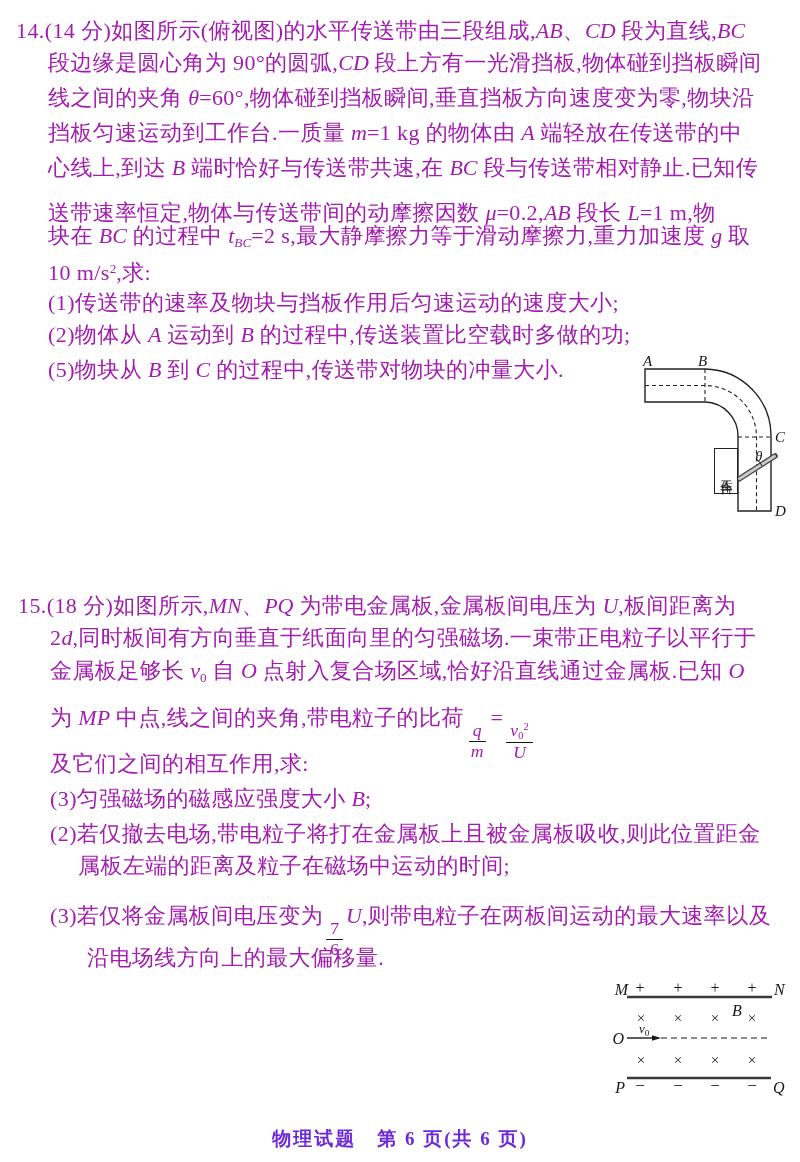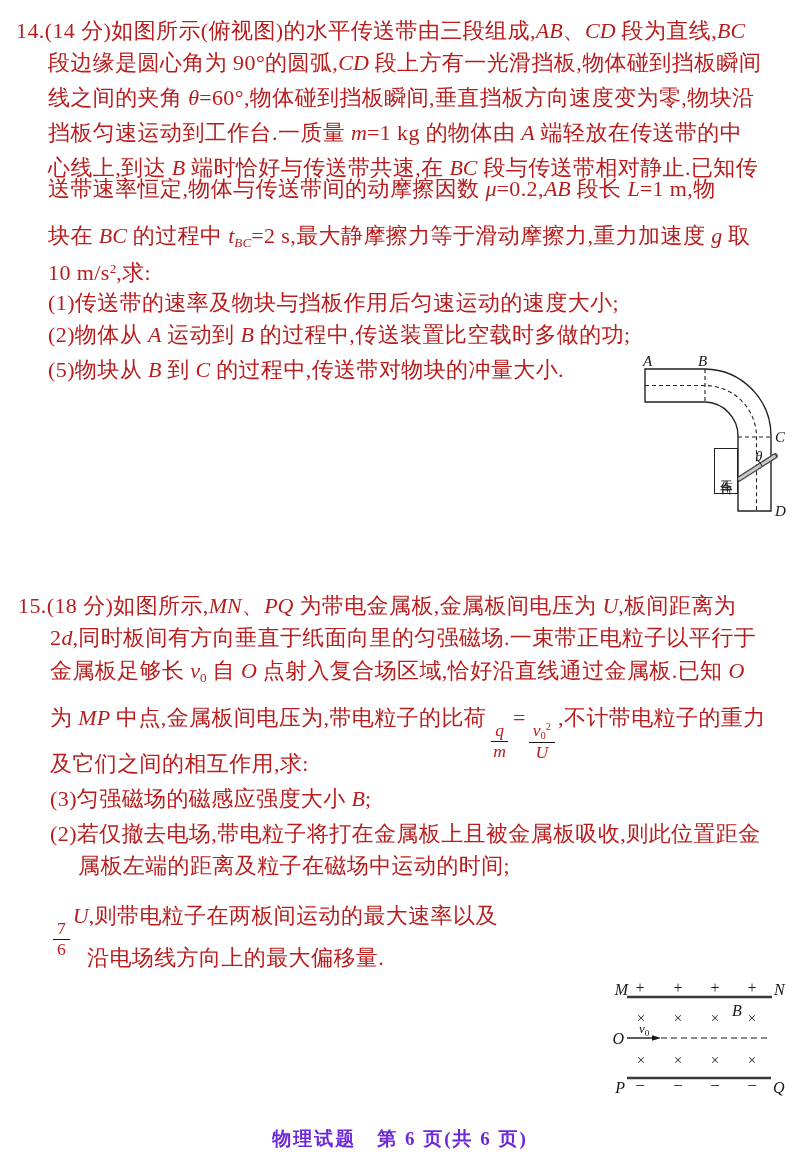--- a/index.html
+++ b/index.html
@@ -3,21 +3,21 @@
 <meta charset="utf-8">
 <style>
   html,body{margin:0;padding:0;}
   body{
     width:800px;height:1162px;background:#ffffff;position:relative;overflow:hidden;
     font-family:"Liberation Serif","DejaVu Serif",serif;color:#161616;
   }
   .page{position:absolute;inset:0;}
   .line{
     position:absolute;white-space:nowrap;font-size:22px;line-height:27px;
-    letter-spacing:0.4px;color:#b91c1c;
+    letter-spacing:0.4px;color:#a21caf;
   }
   .s-i{font-style:italic;font-family:"Liberation Serif","DejaVu Serif",serif;letter-spacing:0;}
   .s-sub{font-size:0.60em;vertical-align:-0.28em;letter-spacing:0;}
   .s-isub{font-size:0.60em;vertical-align:-0.28em;font-style:italic;letter-spacing:0;}
   .s-sup{font-size:0.60em;vertical-align:0.55em;letter-spacing:0;}
   .fr{
     display:inline-flex;flex-direction:column;align-items:center;
     vertical-align:-0.62em;font-size:0.80em;line-height:1.12;margin:0 3px;letter-spacing:0;
   }
   .fn{border-bottom:1.6px solid #161616;padding:0 4px;}
@@ -41,21 +41,21 @@
 <body>
 
 <div class="page">
 
   <div>
     <div class="line" style="top:17px;left:16px"><span>14.(14 分)如图所示(俯视图)的水平传送带由三段组成,</span><span class="s-i">AB</span><span>、</span><span class="s-i">CD</span><span> 段为直线,</span><span class="s-i">BC</span></div>
     <div class="line" style="top:49px;left:48px"><span>段边缘是圆心角为 90°的圆弧,</span><span class="s-i">CD</span><span> 段上方有一光滑挡板,物体碰到挡板瞬间</span></div>
     <div class="line" style="top:84px;left:48px"><span>线之间的夹角 </span><span class="s-i">θ</span><span>=60°,物体碰到挡板瞬间,垂直挡板方向速度变为零,物块沿</span></div>
     <div class="line" style="top:119px;left:48px"><span>挡板匀速运动到工作台.一质量 </span><span class="s-i">m</span><span>=1 kg 的物体由 </span><span class="s-i">A</span><span> 端轻放在传送带的中</span></div>
     <div class="line" style="top:154px;left:48px"><span>心线上,到达 </span><span class="s-i">B</span><span> 端时恰好与传送带共速,在 </span><span class="s-i">BC</span><span> 段与传送带相对静止.已知传</span></div>
-    <div class="line" style="top:175px;left:48px"><span>送带速率恒定,物体与传送带间的动摩擦因数 </span><span class="s-i">μ</span><span>=0.2,</span><span class="s-i">AB</span><span> 段长 </span><span class="s-i">L</span><span>=1 m,物</span></div>
+    <div class="line" style="top:199px;left:48px"><span>送带速率恒定,物体与传送带间的动摩擦因数 </span><span class="s-i">μ</span><span>=0.2,</span><span class="s-i">AB</span><span> 段长 </span><span class="s-i">L</span><span>=1 m,物</span></div>
     <div class="line" style="top:222px;left:48px"><span>块在 </span><span class="s-i">BC</span><span> 的过程中 </span><span class="s-i">t</span><span class="s-isub">BC</span><span>=2 s,最大静摩擦力等于滑动摩擦力,重力加速度 </span><span class="s-i">g</span><span> 取</span></div>
     <div class="line" style="top:255px;left:48px"><span>10 m/s</span><span class="s-sup">2</span><span>,求:</span></div>
     <div class="line" style="top:289px;left:48px"><span>(1)传送带的速率及物块与挡板作用后匀速运动的速度大小;</span></div>
     <div class="line" style="top:321px;left:48px"><span>(2)物体从 </span><span class="s-i">A</span><span> 运动到 </span><span class="s-i">B</span><span> 的过程中,传送装置比空载时多做的功;</span></div>
     <div class="line" style="top:356px;left:48px"><span>(5)物块从 </span><span class="s-i">B</span><span> 到 </span><span class="s-i">C</span><span> 的过程中,传送带对物块的冲量大小.</span></div>
   </div>
 
   <svg class="d14" width="180" height="200" viewBox="0 0 180 200">
     <path d="M25 29 L85 29 A67 67 0 0 1 151 97 L151 171 L118 171 L118 97 A34 34 0 0 0 85 62 L25 62 Z" fill="none" stroke="#222" stroke-width="1.4"></path>
     <path d="M25 45.5 L85 45.5 A51.5 51.5 0 0 1 136.5 97 L136.5 171" fill="none" stroke="#222" stroke-width="1.1" stroke-dasharray="4 3"></path>
@@ -69,32 +69,32 @@
     <text x="155" y="102" font-size="15" font-style="italic">C</text>
     <text x="155" y="176" font-size="15" font-style="italic">D</text>
     <text x="139" y="121" font-size="14" font-style="italic" text-anchor="middle">θ</text>
   </svg>
   <div class="workbench">工作台</div>
 
   <div>
     <div class="line" style="top:592px;left:18px"><span>15.(18 分)如图所示,</span><span class="s-i">MN</span><span>、</span><span class="s-i">PQ</span><span> 为带电金属板,金属板间电压为 </span><span class="s-i">U</span><span>,板间距离为</span></div>
     <div class="line" style="top:624px;left:50px"><span>2</span><span class="s-i">d</span><span>,同时板间有方向垂直于纸面向里的匀强磁场.一束带正电粒子以平行于</span></div>
     <div class="line" style="top:657px;left:50px"><span>金属板足够长 </span><span class="s-i">v</span><span class="s-sub">0</span><span> 自 </span><span class="s-i">O</span><span> 点射入复合场区域,恰好沿直线通过金属板.已知 </span><span class="s-i">O</span></div>
-    <div class="line" style="top:704px;left:50px"><span>为 </span><span class="s-i">MP</span><span> 中点,金属板间电压为,带电粒子的比荷</span><span class="fr">
+    <div class="line" style="top:704px;left:50px"><span>为 </span><span class="s-i">MP</span><span> 中点,线之间的夹角,带电粒子的比荷</span><span class="fr">
           <span class="fn"><span class="s-i">q</span></span>
           <span class="fd"><span class="s-i">m</span></span>
         </span><span>=</span><span class="fr">
           <span class="fn"><span class="s-i">v</span><span class="s-sub">0</span><span class="s-sup">2</span></span>
           <span class="fd"><span class="s-i">U</span></span>
-        </span><span>,不计带电粒子的重力</span></div>
+        </span></div>
     <div class="line" style="top:750px;left:50px"><span>及它们之间的相互作用,求:</span></div>
     <div class="line" style="top:785px;left:50px"><span>(3)匀强磁场的磁感应强度大小 </span><span class="s-i">B</span><span>;</span></div>
     <div class="line" style="top:820px;left:50px"><span>(2)若仅撤去电场,带电粒子将打在金属板上且被金属板吸收,则此位置距金</span></div>
     <div class="line" style="top:852px;left:78px"><span>属板左端的距离及粒子在磁场中运动的时间;</span></div>
-    <div class="line" style="top:902px;left:50px"><span class="fr">
+    <div class="line" style="top:902px;left:50px"><span>(3)若仅将金属板间电压变为</span><span class="fr">
           <span class="fn"><span>7</span></span>
           <span class="fd"><span>6</span></span>
         </span><span class="s-i">U</span><span>,则带电粒子在两板间运动的最大速率以及</span></div>
     <div class="line" style="top:944px;left:87px"><span>沿电场线方向上的最大偏移量.</span></div>
   </div>
 
   <svg class="d15" width="200" height="130" viewBox="0 0 200 130">
     <line x1="32" y1="22" x2="177" y2="22" stroke="#3a3a3a" stroke-width="2.4"></line>
     <line x1="32" y1="103" x2="176" y2="103" stroke="#3a3a3a" stroke-width="2.6"></line>
     <text x="45" y="18" font-size="16" text-anchor="middle">+</text>

